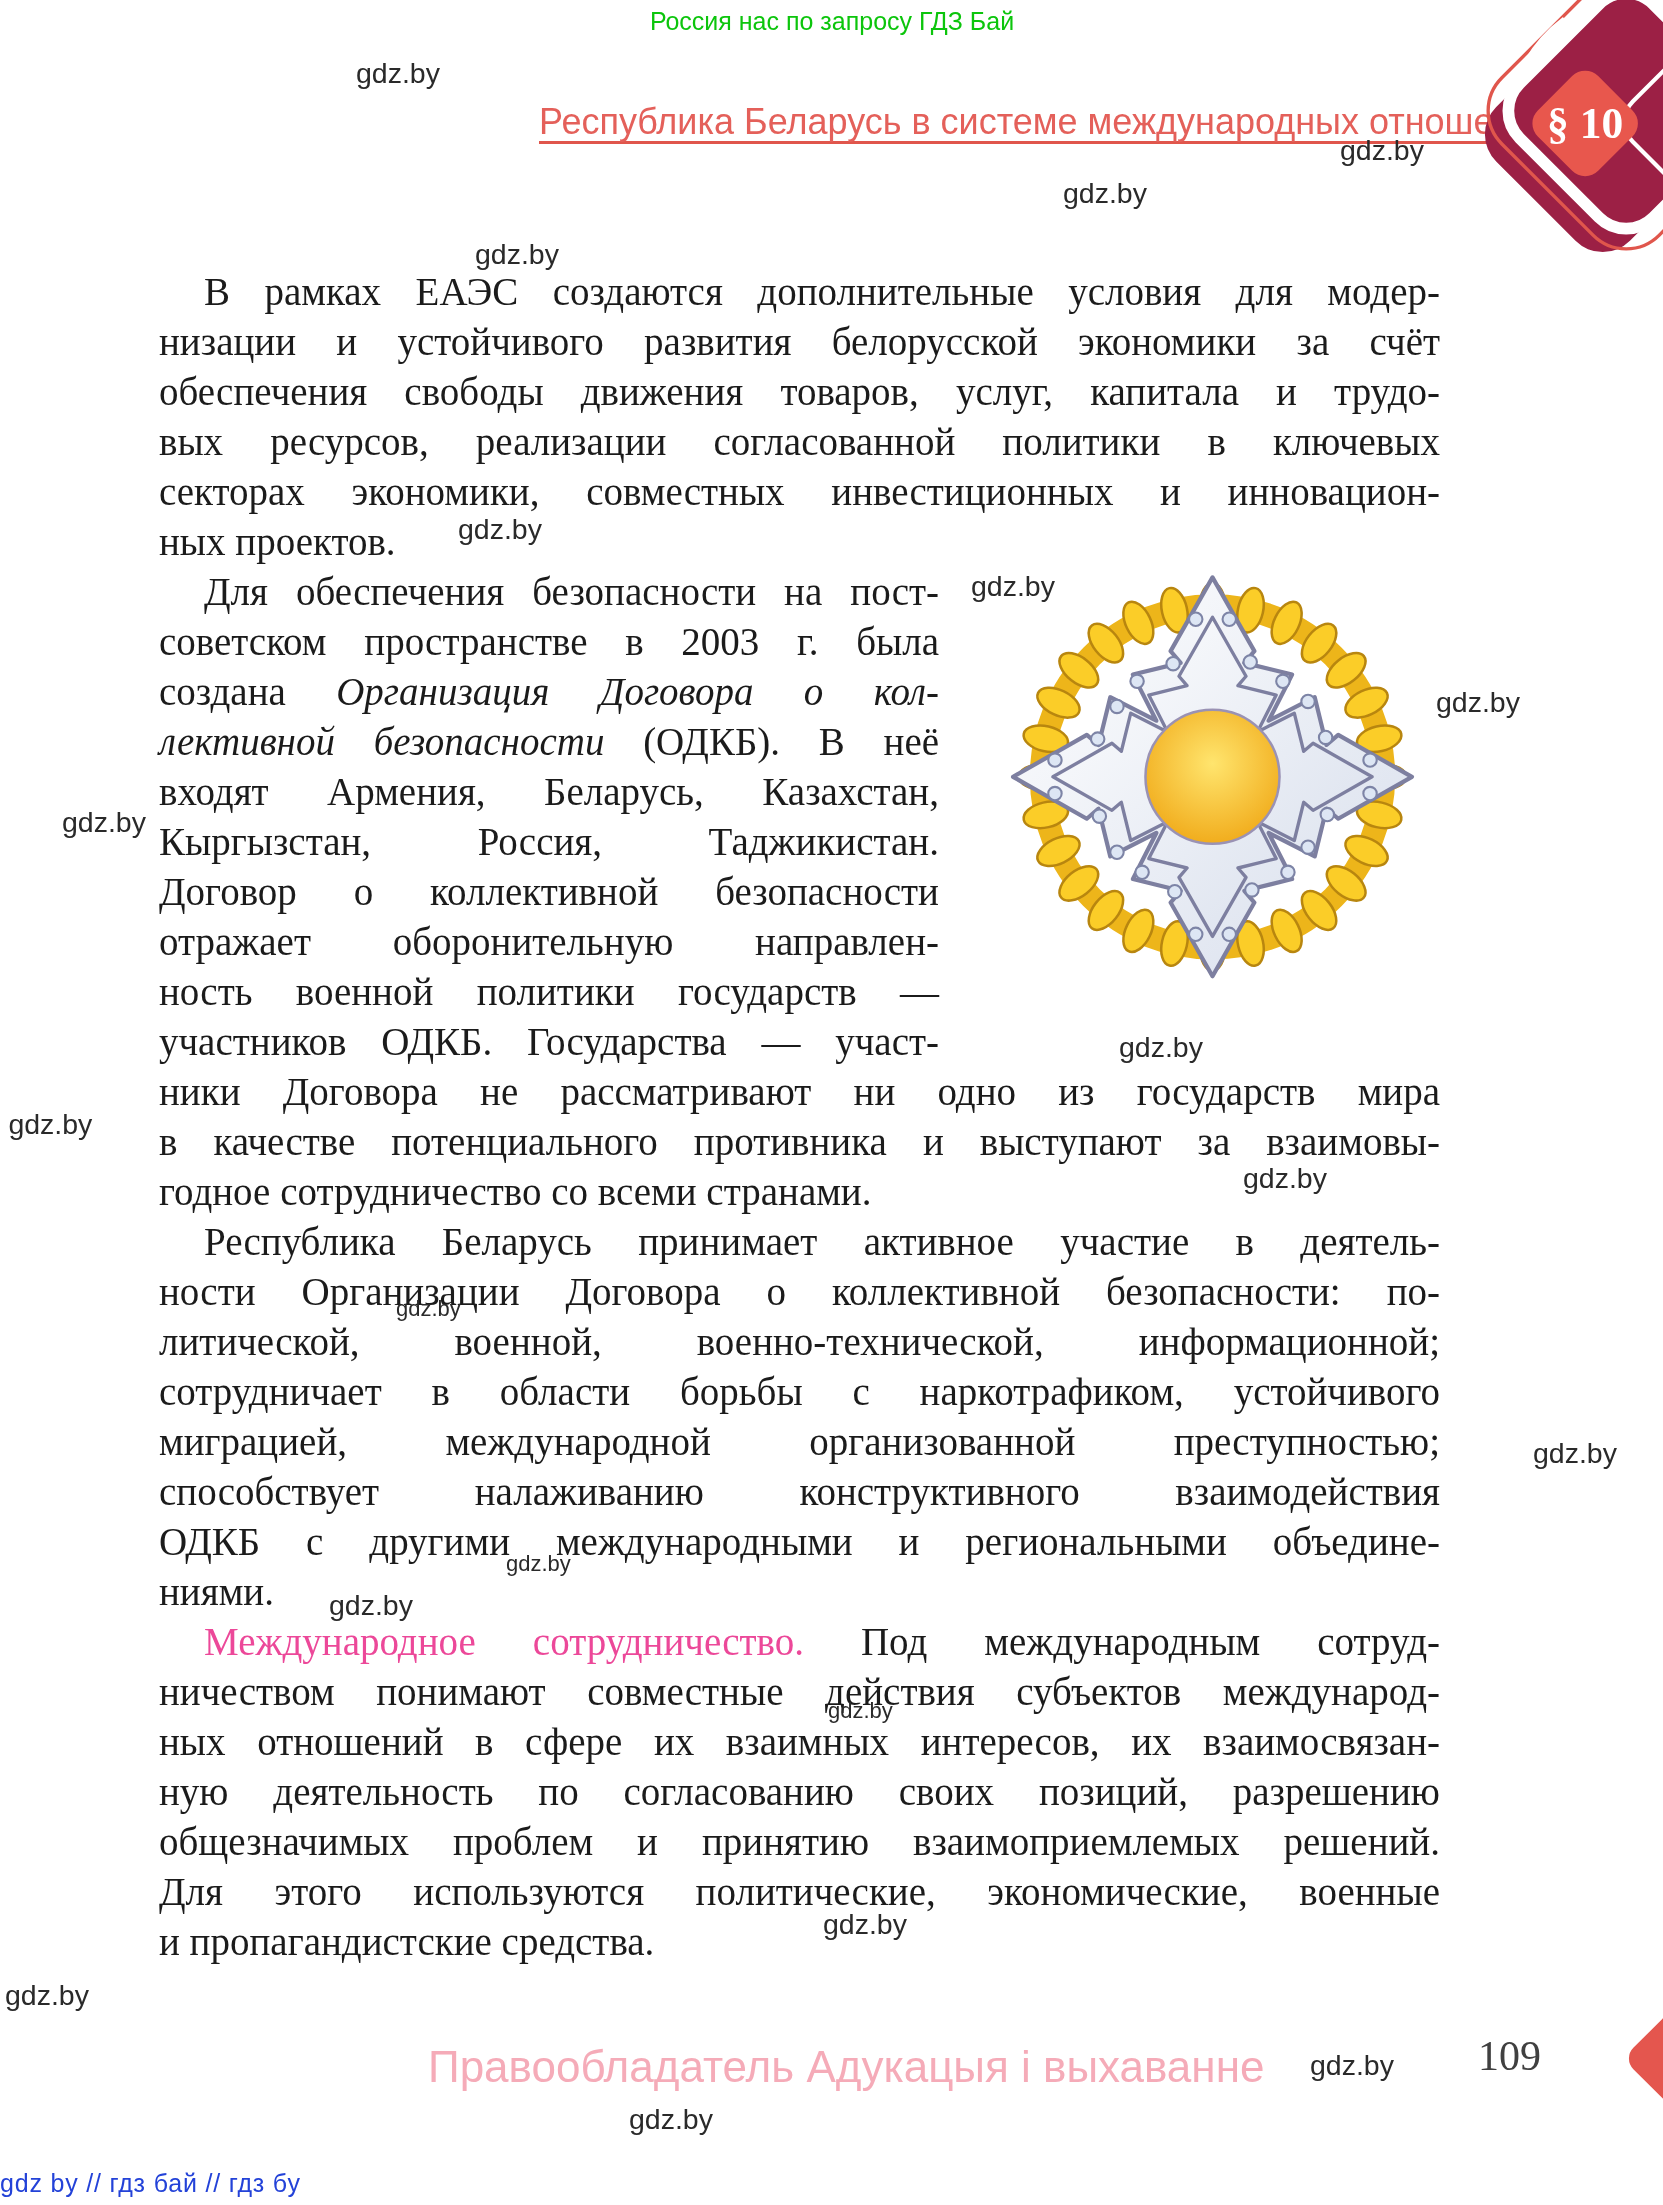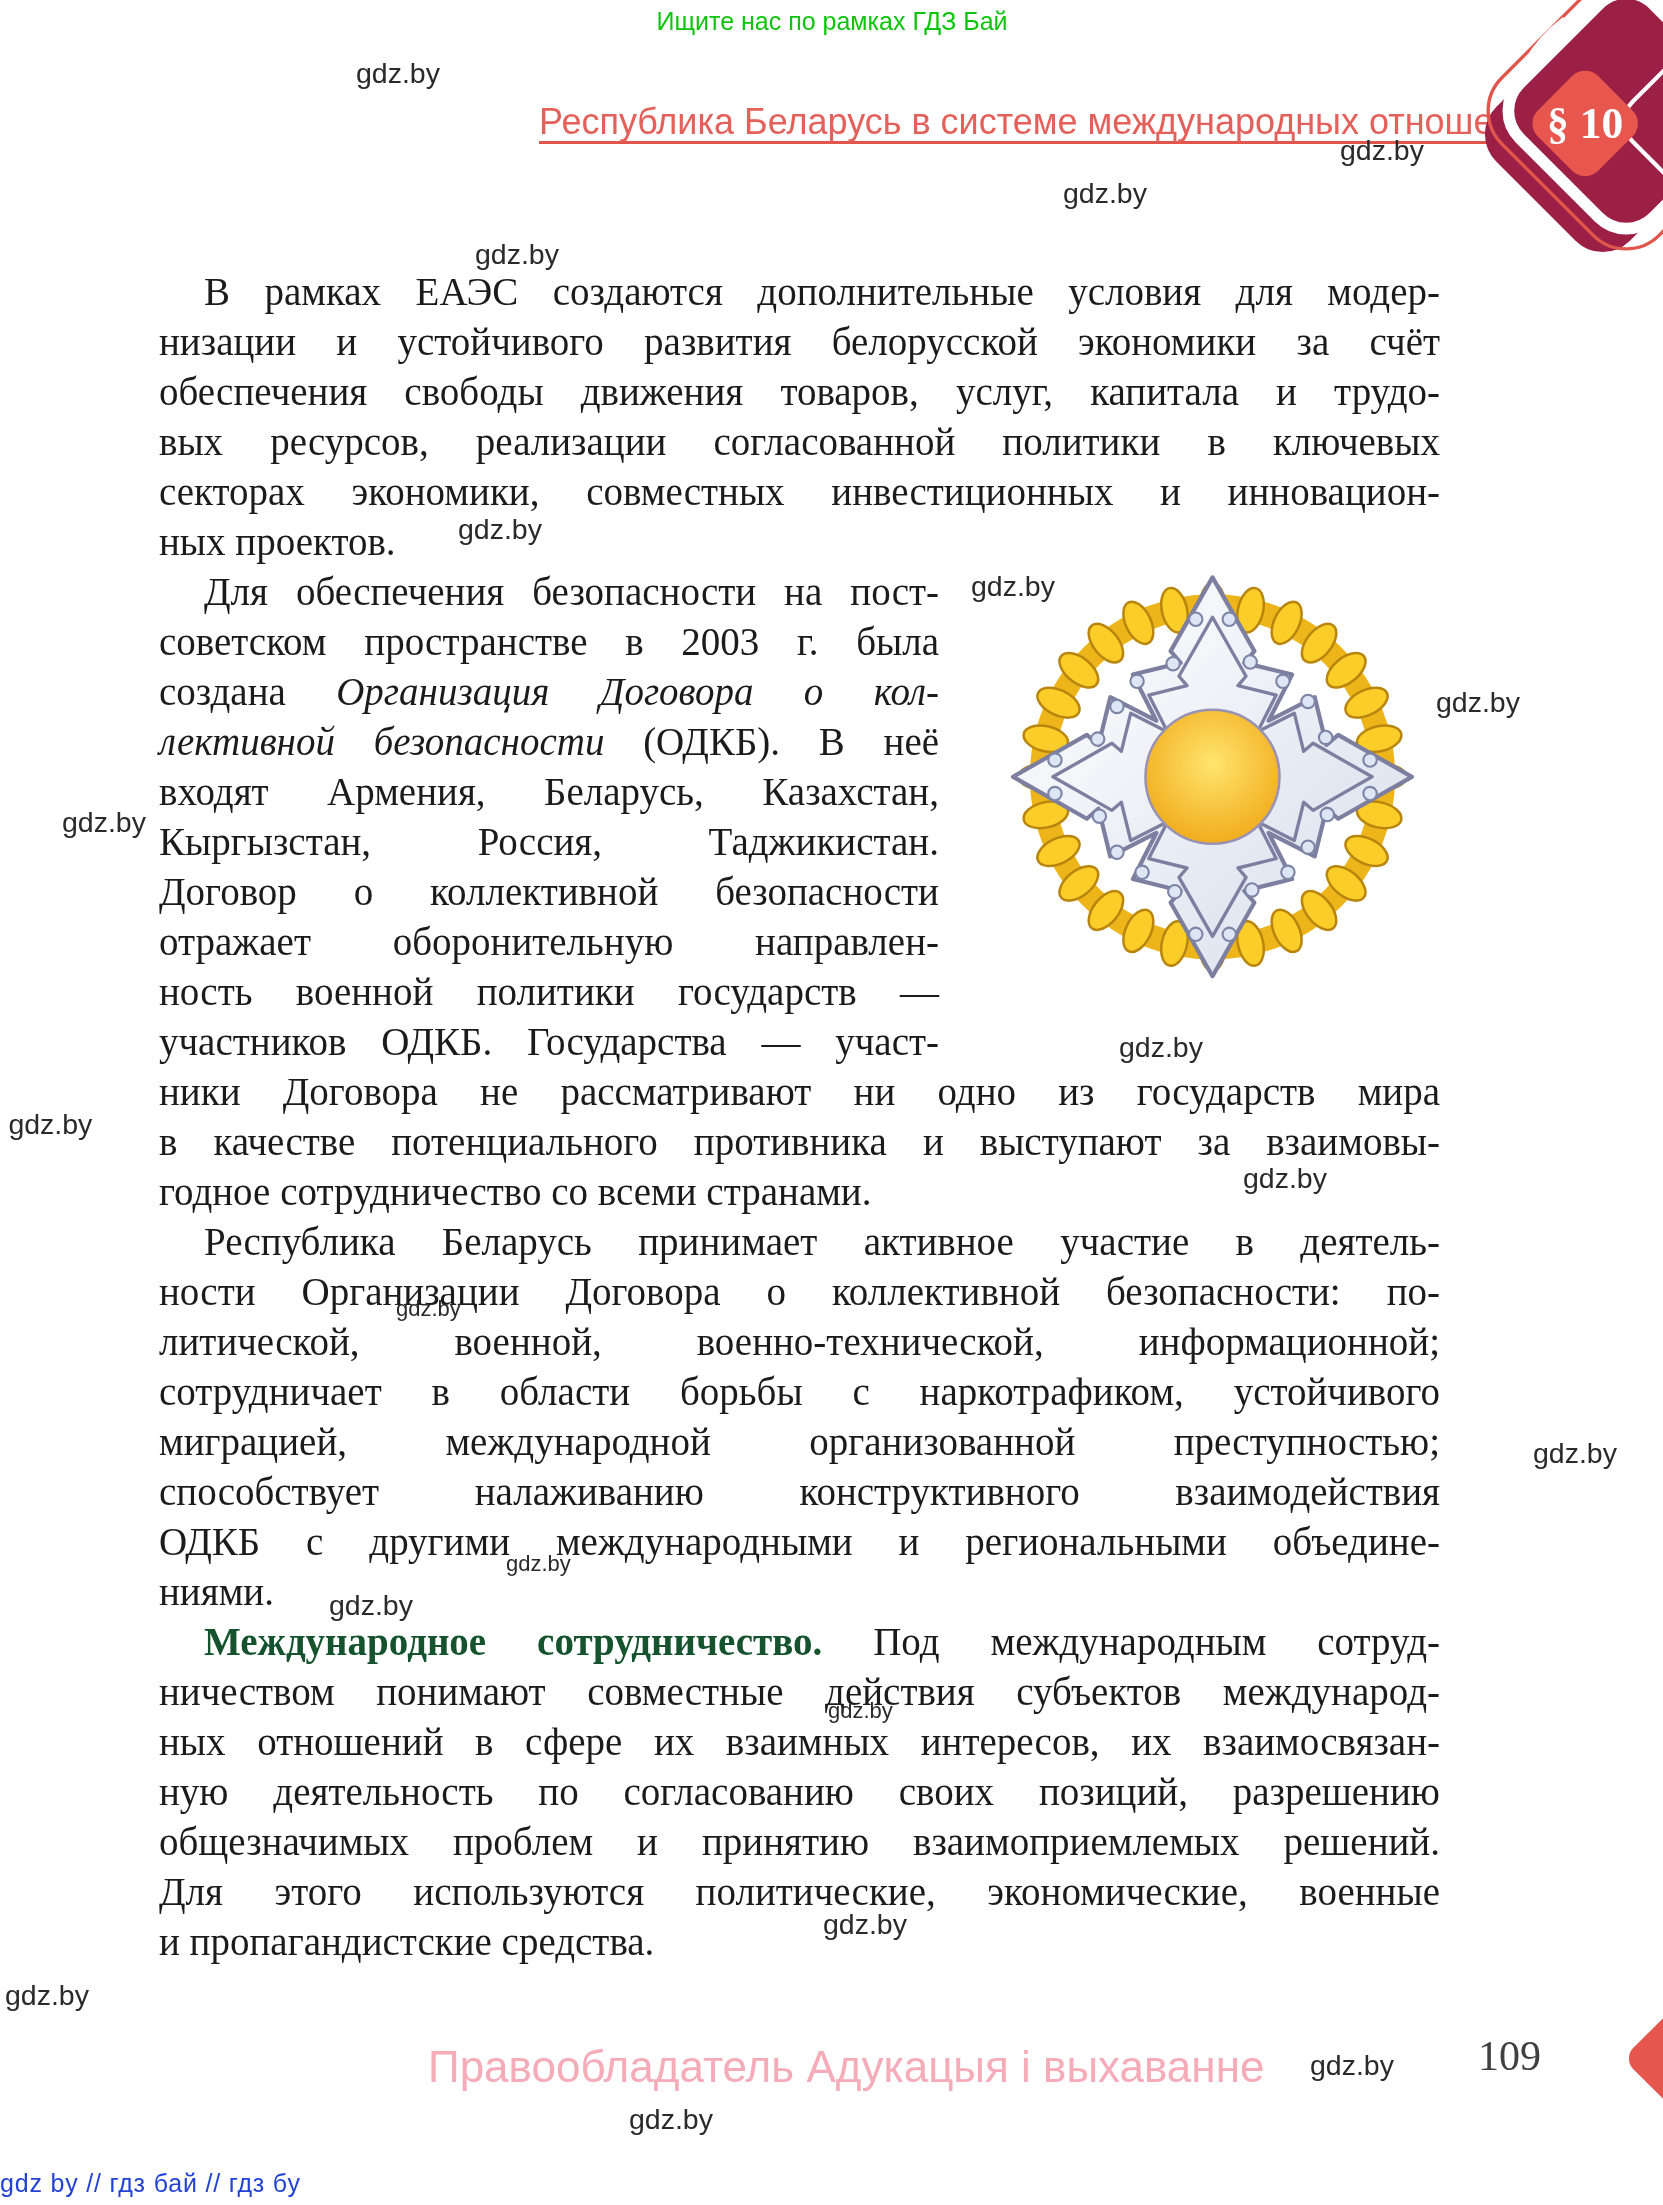--- a/index.html
+++ b/index.html
@@ -16,37 +16,37 @@
            font:36px/1.1 "Liberation Sans",sans-serif;color:#e4605a;white-space:nowrap;z-index:2;}
   .chapter-rule{position:absolute;left:539px;top:141px;width:966px;height:3.4px;background:#e0564c;z-index:1;}
   .ribbon{position:absolute;left:1437px;top:0;z-index:4;}
   
   .bodytext{position:absolute;left:159px;top:267px;width:1281px;z-index:2;
             font-size:39px;}
   .ln{height:50px;line-height:50px;text-align:justify;text-align-last:justify;white-space:nowrap;}
   .ln.last{text-align-last:left;}
   .ind{padding-left:45px;}
   .it{font-style:italic;}
-  .lead{font-weight:bold;color:#14532d;}
+  .lead{font-weight:normal;color:#ec4899;}
   .emblem-float{float:right;width:501px;height:500px;margin:0;}
   .emblem-float svg{display:block;margin:1.7px 0 0 47px;}
   
   .copyright{position:absolute;left:428px;top:2043px;font:44px/1.1 "Liberation Sans",sans-serif;
              color:#f5abb8;z-index:2;white-space:nowrap;}
   .pagenum{position:absolute;left:1478px;top:2033px;font:42px/1.1 "Liberation Serif",serif;color:#404040;z-index:2;}
   .corner{position:absolute;left:1605px;top:2000px;z-index:1;}
   .footlinks{position:absolute;left:0;right:0;top:2170px;
              font:25px/1.1 "Liberation Sans",sans-serif;color:#2342d8;letter-spacing:0.8px;z-index:3;}
 </style>
 </head>
 <body>
 
 <div class="page">
 
-  <div class="promo">Ищите нас по рамках ГДЗ Бай</div>
+  <div class="promo">Россия нас по запросу ГДЗ Бай</div>
 
   <span class="wm" style="left:356px;top:59px">gdz.by</span>
   <span class="wm" style="left:1340px;top:136px">gdz.by</span>
   <span class="wm" style="left:1063px;top:179px">gdz.by</span>
   <span class="wm" style="left:475px;top:240px">gdz.by</span>
   <span class="wm" style="left:458px;top:515px">gdz.by</span>
   <span class="wm" style="left:971px;top:572px">gdz.by</span>
   <span class="wm" style="left:1436px;top:688px">gdz.by</span>
   <span class="wm" style="left:62px;top:808px">gdz.by</span>
   <span class="wm" style="left:8.4px;top:1110px">gdz.by</span>

